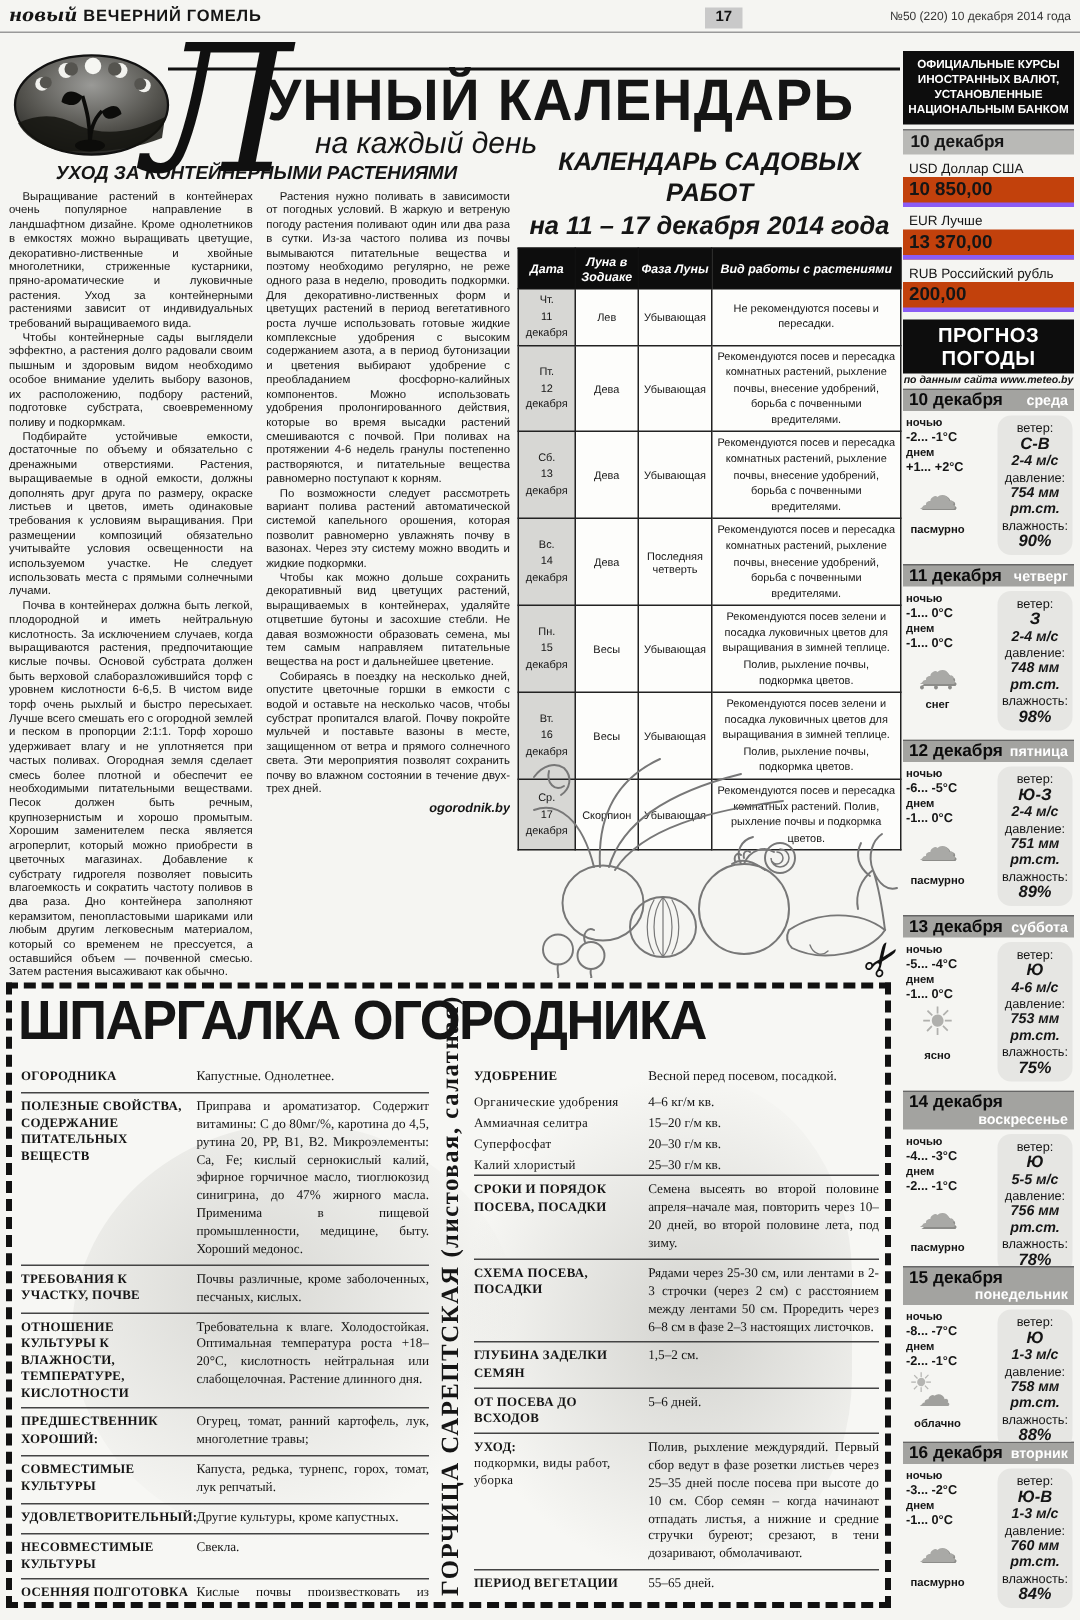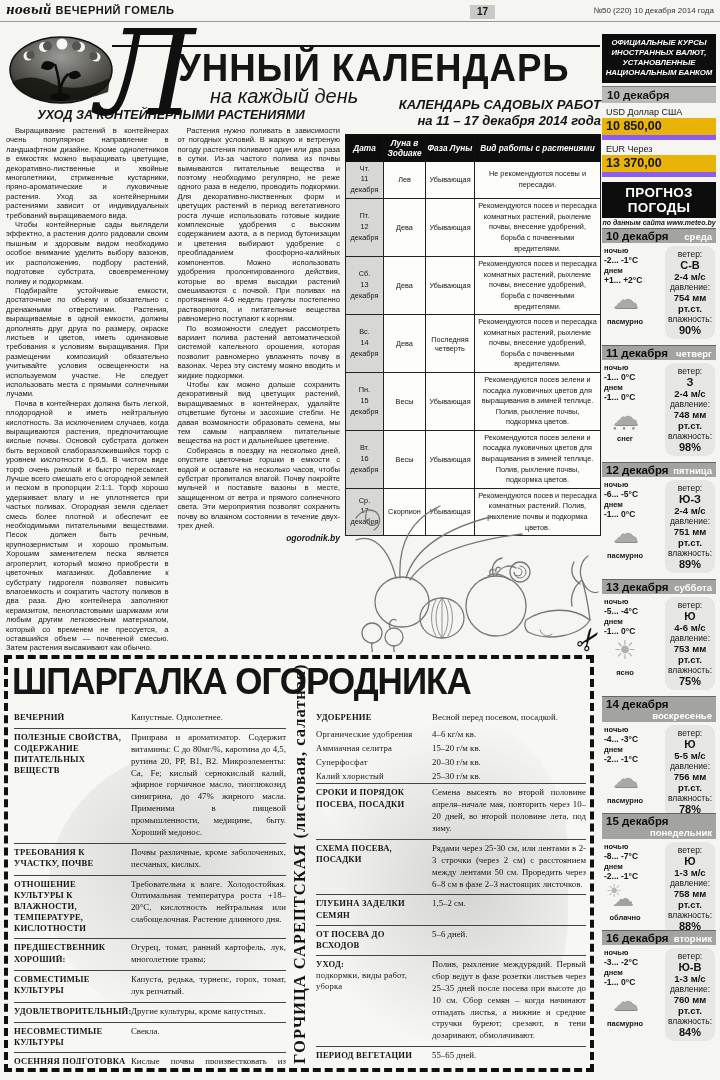--- a/index.html
+++ b/index.html
@@ -23,55 +23,55 @@
   .section-head{position:absolute;left:4px;top:108px;width:334px;text-align:center;
                 font-size:12.5px;font-weight:bold;font-style:italic;}
   
   .article{position:absolute;left:6px;top:126px;width:334px;height:528px;
            column-count:2;column-gap:9px;column-fill:auto;
            font-size:7.6px;line-height:1.24;text-align:justify;overflow:hidden;}
   .article p{margin:0;text-indent:9px;}
   .article .sig{text-align:right;font-weight:bold;font-style:italic;font-size:8.5px;margin-top:3px;}
   
   .cal{position:absolute;left:345px;top:97px;width:256px;}
-  .cal-title{text-align:right;font-weight:bold;font-style:italic;font-size:13px;line-height:1.25;margin-bottom:4px;}
+  .cal-title{text-align:center;font-weight:bold;font-style:italic;font-size:17px;line-height:1.25;margin-bottom:4px;}
   table.caltab{width:100%;border-collapse:collapse;}
   .caltab th{background:#0d0d0d;color:#fff;font-style:italic;font-size:8.3px;padding:3px 1px;border:1px solid #111;}
   .caltab td{border:1px solid #222;font-size:7.3px;text-align:center;vertical-align:middle;padding:2px 2px;background:#fdfdfb;}
   .caltab td.date{background:#d7d7d4;width:33px;line-height:1.5;}
   .caltab td.date .dow{font-weight:normal;}
   .caltab td.zod{width:37px;}
   .caltab td.phase{width:44px;}
   .caltab td.work{text-align:center;line-height:1.45;}
   
   .illus{position:absolute;left:344px;top:500px;width:258px;height:152px;}
   .scissors{position:absolute;left:576px;top:622px;font-size:30px;transform:rotate(-55deg);z-index:6;color:#111;}
   
   .sidebar{position:absolute;left:602px;top:34px;width:114px;}
   .cur-head{background:#0d0d0d;color:#fff;font-weight:bold;font-size:7.8px;text-align:center;
-            line-height:1.3;padding:4px 2px;font-style:italic;}
+            line-height:1.3;padding:4px 2px;}
   .cur-date{background:#b9b9b6;font-weight:bold;font-size:11.5px;padding:2px 5px;margin-top:3px;border-top:1px solid #777;}
   .cur-item .n{font-size:9px;padding:4px 4px 1px;}
-  .cur-item .v{font-weight:bold;font-size:12.5px;padding:1px 4px 2px;background:#eab308;border-bottom:5px solid #8b5cf6;}
+  .cur-item .v{font-weight:bold;font-size:12.5px;padding:1px 4px 2px;background:#c2410c;border-bottom:3px solid #8b5cf6;}
   .wx-head{background:#0d0d0d;color:#fff;font-weight:bold;font-size:13.5px;text-align:center;
            padding:3px 0;margin-top:5px;letter-spacing:.3px;}
   .wx-src{font-size:7px;font-style:italic;font-weight:bold;text-align:center;padding:1px 0 2px;}
   .wday{height:117px;overflow:hidden;}
   .wband{background:#a3a3a0;display:flex;flex-wrap:wrap;justify-content:space-between;align-items:baseline;
          padding:1px 4px;border-top:1px solid #666;}
   .wband .d{font-weight:bold;font-size:11.5px;color:#0c0c0c;}
   .wband .w{font-weight:bold;font-size:9.5px;color:#fff;margin-left:auto;}
   .wbody{display:flex;padding:3px 1px 0 2px;}
   .wleft{width:42px;text-align:left;font-size:8px;}
   .wleft .lab{font-weight:bold;font-size:7.5px;}
   .wleft .t{font-weight:bold;font-size:8.5px;margin-bottom:1px;white-space:nowrap;}
   .wcond{font-weight:bold;font-size:7.5px;text-align:center;margin-top:1px;}
   .wright{flex:1;background:#e6e6e3;border-radius:9px;margin-left:19px;padding:3px 2px;text-align:center;}
   .wright .l{font-size:8.5px;}
-  .wright .v{font-weight:bold;font-size:9.5px;}
+  .wright .v{font-weight:bold;font-size:9.5px;font-style:italic;}
   .wright .v.big{font-size:11px;}
   .wicon{height:30px;text-align:center;position:relative;color:#9a9a97;}
   .wicon .c1{font-size:26px;line-height:26px;color:#a9a9a6;text-shadow:1px 1px 0 #8c8c89;}
   .wicon .sun{font-size:26px;line-height:26px;color:#b0b0ad;}
   .wicon .snowdots{font-size:6px;letter-spacing:2px;color:#8c8c89;line-height:4px;display:block;margin-top:-3px;}
   .wicon .sc-sun{position:absolute;left:2px;top:-2px;font-size:18px;color:#b5b5b2;}
   .wicon .sc-cloud{position:absolute;left:8px;top:4px;font-size:22px;color:#a0a09d;}
   
   .shpar{position:absolute;left:4px;top:655px;width:590px;height:417px;border:4px dashed #111;
          background:#f7f7f4;box-sizing:border-box;}
@@ -270,22 +270,26 @@
 
   <div class="sidebar">
     <div class="cur-head">ОФИЦИАЛЬНЫЕ КУРСЫ ИНОСТРАННЫХ ВАЛЮТ, УСТАНОВЛЕННЫЕ НАЦИОНАЛЬНЫМ БАНКОМ</div>
     <div class="cur-date">10 декабря</div>
     <div id="cur-list">
         <div class="cur-item">
           <div class="n">USD Доллар США</div>
           <div class="v">10 850,00</div>
         </div>
         <div class="cur-item">
-          <div class="n">EUR Через</div>
+          <div class="n">EUR Лучше</div>
           <div class="v">13 370,00</div>
+        </div>
+        <div class="cur-item">
+          <div class="n">RUB Российский рубль</div>
+          <div class="v">200,00</div>
         </div>
       </div>
     <div class="wx-head">ПРОГНОЗ ПОГОДЫ</div>
     <div class="wx-src">по данным сайта www.meteo.by</div>
     <div id="wx-days">
         <div class="wday">
           <div class="wband">
             <span class="d">10 декабря</span>
             <span class="w">среда</span>
           </div>
@@ -465,21 +469,21 @@
       </div>
   </div>
 
   <div class="shpar">
     <div class="photo1"></div>
     <div class="photo2"></div>
     <div class="shpar-title">ШПАРГАЛКА ОГОРОДНИКА</div>
     <div class="shpar-grid">
       <div class="sh-col left" id="sh-left">
           <div class="sh-row first">
-            <div class="sh-lab">ВЕЧЕРНИЙ</div>
+            <div class="sh-lab">ОГОРОДНИКА</div>
             <div class="sh-val">Капустные. Однолетнее.</div>
           </div>
           <div class="sh-row">
             <div class="sh-lab">ПОЛЕЗНЫЕ СВОЙСТВА, СОДЕРЖАНИЕ ПИТАТЕЛЬНЫХ ВЕЩЕСТВ</div>
             <div class="sh-val">Приправа и ароматизатор. Содержит витамины: С до 80мг/%, каротина до 4,5, рутина 20, РР, В1, В2. Микроэлементы: Ca, Fe; кислый сернокислый калий, эфирное горчичное масло, тиоглюкозид синигрина, до 47% жирного масла. Применима в пищевой промышленности, медицине, быту. Хороший медонос.</div>
           </div>
           <div class="sh-row">
             <div class="sh-lab">ТРЕБОВАНИЯ К УЧАСТКУ, ПОЧВЕ</div>
             <div class="sh-val">Почвы различные, кроме заболоченных, песчаных, кислых.</div>
           </div>

